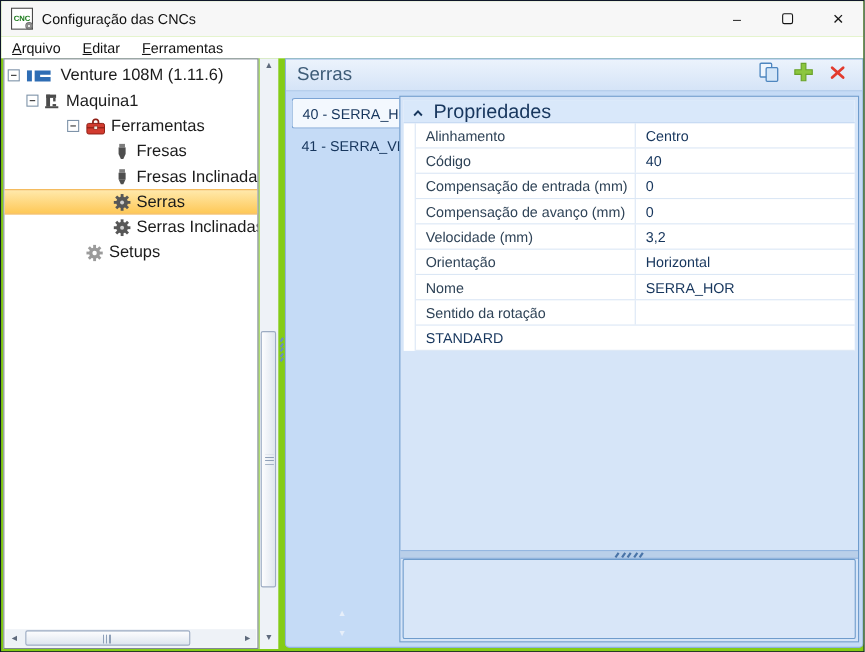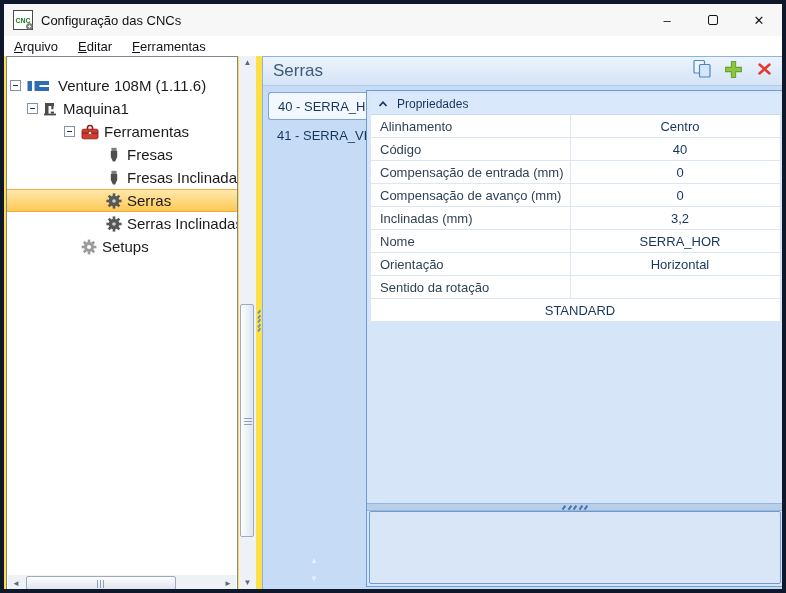--- a/index.html
+++ b/index.html
@@ -1,18 +1,18 @@
 <!DOCTYPE html>
 <html><head>
 <meta charset="utf-8">
 <style>
   html,body{margin:0;padding:0;background:#9aa7b8;}
   *{box-sizing:border-box;}
-  #window{position:relative;width:786px;height:593px;border:4px solid #0f172a;
-    background:#fde047;font-family:"Liberation Sans",sans-serif;overflow:hidden;}
+  #window{position:relative;width:786px;height:593px;border:1px solid #0f172a;
+    background:#84cc16;font-family:"Liberation Sans",sans-serif;overflow:hidden;}
 
   
   #titlebar{position:absolute;left:0;top:0;width:100%;height:32px;background:#f7f7f7;
     display:flex;align-items:center;}
   #appicon{width:20px;height:20px;margin:0 8px 0 9px;position:relative;border:1px solid #4a4a4a;
     background:#fff;display:flex;align-items:center;justify-content:center;}
   #appicon .cnc{font-size:7px;font-weight:bold;color:#1b7a1b;letter-spacing:0px;}
   #appicon .minigear{position:absolute;right:-1px;bottom:-1px;width:7px;height:7px;border-radius:50%;
     background:radial-gradient(circle at 50% 50%, #e8e8e8 0 30%, #8b8b8b 31% 100%);border:1px solid #6e6e6e;}
   #wtitle{font-size:13px;color:#101010;}
@@ -21,21 +21,21 @@
     font-size:12px;color:#151515;cursor:default;}
 
   
   #menubar{position:absolute;left:0;top:32px;width:100%;height:20px;background:#ffffff;
     display:flex;align-items:center;padding-left:10px;font-size:13px;color:#111;}
   .menu-item{margin-right:20px;}
   .menu-item u{text-decoration:underline;}
 
   
   #treepanel{position:absolute;left:2px;top:52px;width:232px;height:537px;background:#fff;
-    border:1px solid #7e8894;padding-top:17px;overflow:hidden;}
+    border:1px solid #7e8894;padding-top:3px;overflow:hidden;}
   .trow{position:relative;height:23px;display:flex;align-items:center;font-size:15px;color:#1b1b1b;white-space:nowrap;}
   .trow.sel{background:linear-gradient(#ffe9ab,#fec857);border-top:1px solid #f2ab38;border-bottom:1px solid #f2ab38;}
   .texp{width:11px;height:11px;border:1px solid #7e93a9;background:#fff;position:relative;flex:none;}
   .texp::after{content:"";position:absolute;left:2px;top:4px;width:5px;height:1px;background:#333;}
   .ticon{flex:none;display:flex;align-items:center;justify-content:center;}
   .tlabel{margin-left:5px;}
 
   
   #hscroll{position:absolute;left:1px;right:1px;bottom:1px;height:16px;background:#eef2f7;display:flex;}
   .sarrow{width:16px;height:16px;flex:none;display:flex;align-items:center;justify-content:center;
@@ -81,24 +81,24 @@
     background:#d6e5f8;display:flex;flex-direction:column;}
   #contentTop{flex:1;padding:3px;overflow:hidden;}
 
   #filterbox{height:26px;background:#fff;border:1px solid #97a0aa;position:relative;margin-bottom:2px;}
   #filterbox input{position:absolute;inset:0;border:none;outline:none;padding:0 26px 0 8px;
     font-size:13px;color:#333;font-family:"Liberation Sans",sans-serif;background:transparent;}
   #filterbox input::placeholder{color:#6f7680;opacity:1;}
   #magicon{position:absolute;right:5px;top:4px;}
 
   #grid{background:#fff;}
-  #gridheader{height:21px;background:#d9e8fa;display:flex;align-items:center;font-size:12px;
+  #gridheader{height:21px;background:#d9e8fa;display:flex;align-items:flex-start;font-size:18px;
     color:#17365d;padding-left:8px;border-bottom:1px solid #c6daf2;}
   #gridheader .gh-label{margin-left:9px;}
-  #gridrows{border-left:1px solid #dbe7f5;text-align:center;}
+  #gridrows{margin-left:10px;border-left:1px solid #dbe7f5;}
   .prow{height:23px;display:flex;border-bottom:1px solid #dbe7f5;font-size:13px;align-items:center;}
   .plabel{width:200px;flex:none;padding-left:9px;color:#2f4357;height:100%;display:flex;align-items:center;
     border-right:1px solid #dbe7f5;}
   .pvalue{flex:1;padding-left:9px;color:#17365d;}
 
   #hsplit{height:8px;background:#b9cfe9;border-top:1px solid #94b6e0;border-bottom:1px solid #94b6e0;
     display:flex;align-items:center;justify-content:center;}
   #hsplit .dots{display:flex;gap:4px;}
   #hsplit .dots i{display:block;width:1.5px;height:5px;background:#4a74a8;transform:rotate(35deg);}
 
@@ -343,32 +343,32 @@
                 </div>
                 <div class="prow">
                   <div class="plabel">Compensação de entrada (mm)</div>
                   <div class="pvalue">0</div>
                 </div>
                 <div class="prow">
                   <div class="plabel">Compensação de avanço (mm)</div>
                   <div class="pvalue">0</div>
                 </div>
                 <div class="prow">
-                  <div class="plabel">Inclinadas (mm)</div>
+                  <div class="plabel">Velocidade (mm)</div>
                   <div class="pvalue">3,2</div>
+                </div>
+                <div class="prow">
+                  <div class="plabel">Orientação</div>
+                  <div class="pvalue">Horizontal</div>
                 </div>
                 <div class="prow">
                   <div class="plabel">Nome</div>
                   <div class="pvalue">SERRA_HOR</div>
                 </div>
                 <div class="prow">
-                  <div class="plabel">Orientação</div>
-                  <div class="pvalue">Horizontal</div>
-                </div>
-                <div class="prow">
                   <div class="plabel">Sentido da rotação</div>
                 </div>
                 <div class="prow">
                   <div class="pvalue">STANDARD</div>
                 </div>
               </div>
           </div>
         </div>
         <div id="hsplit">
           <span class="dots">

